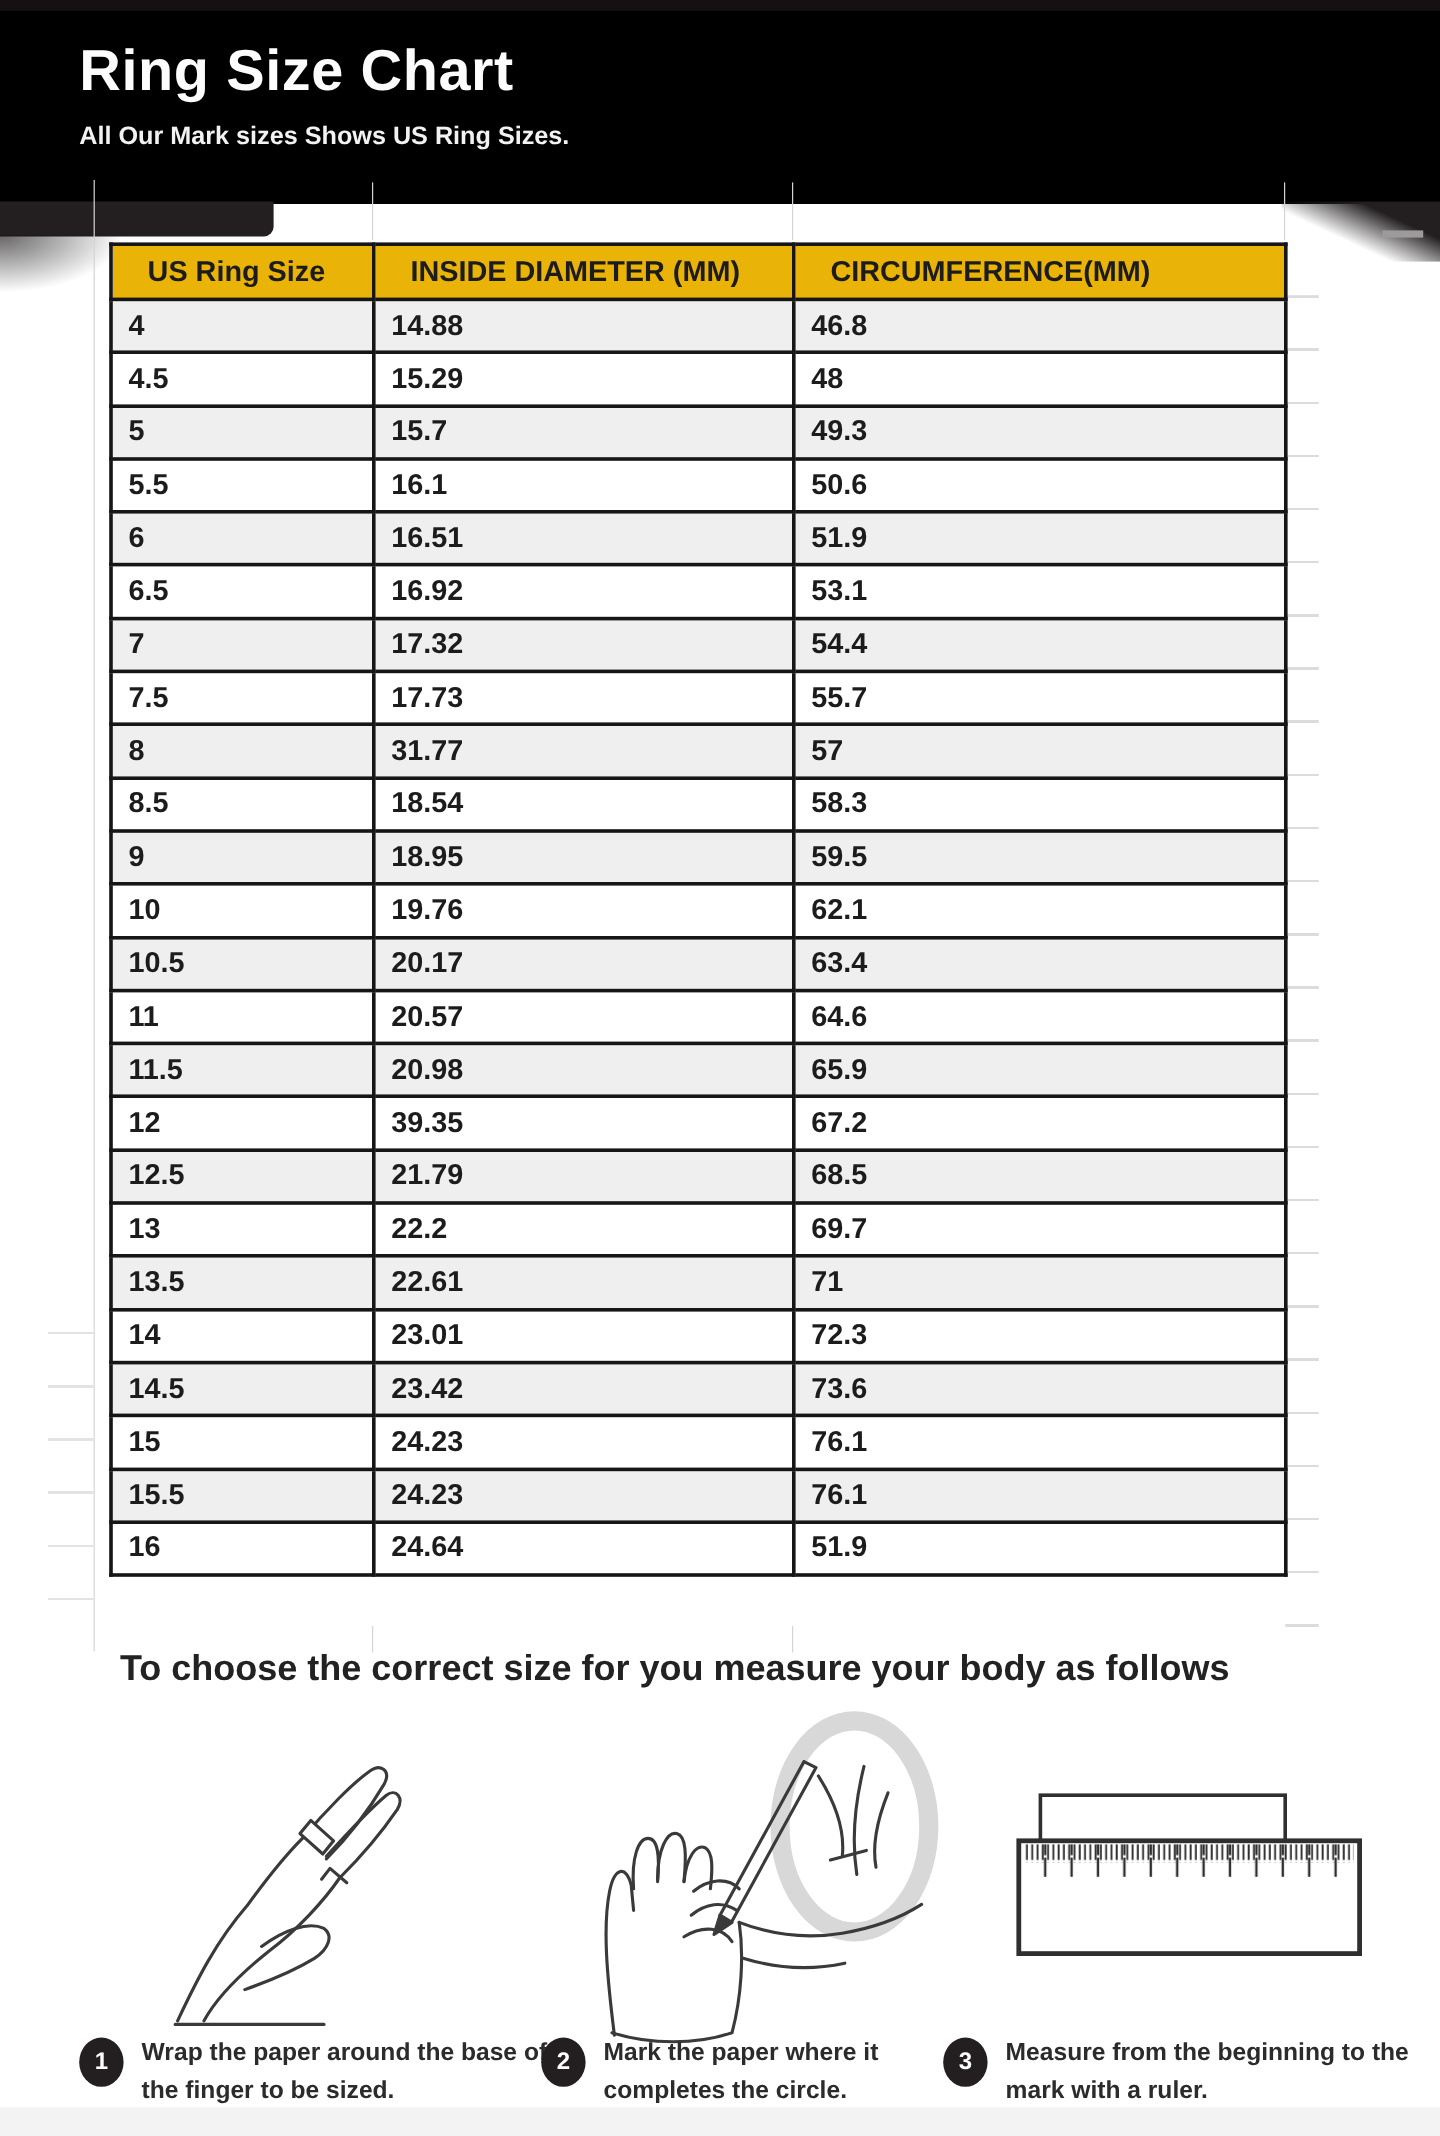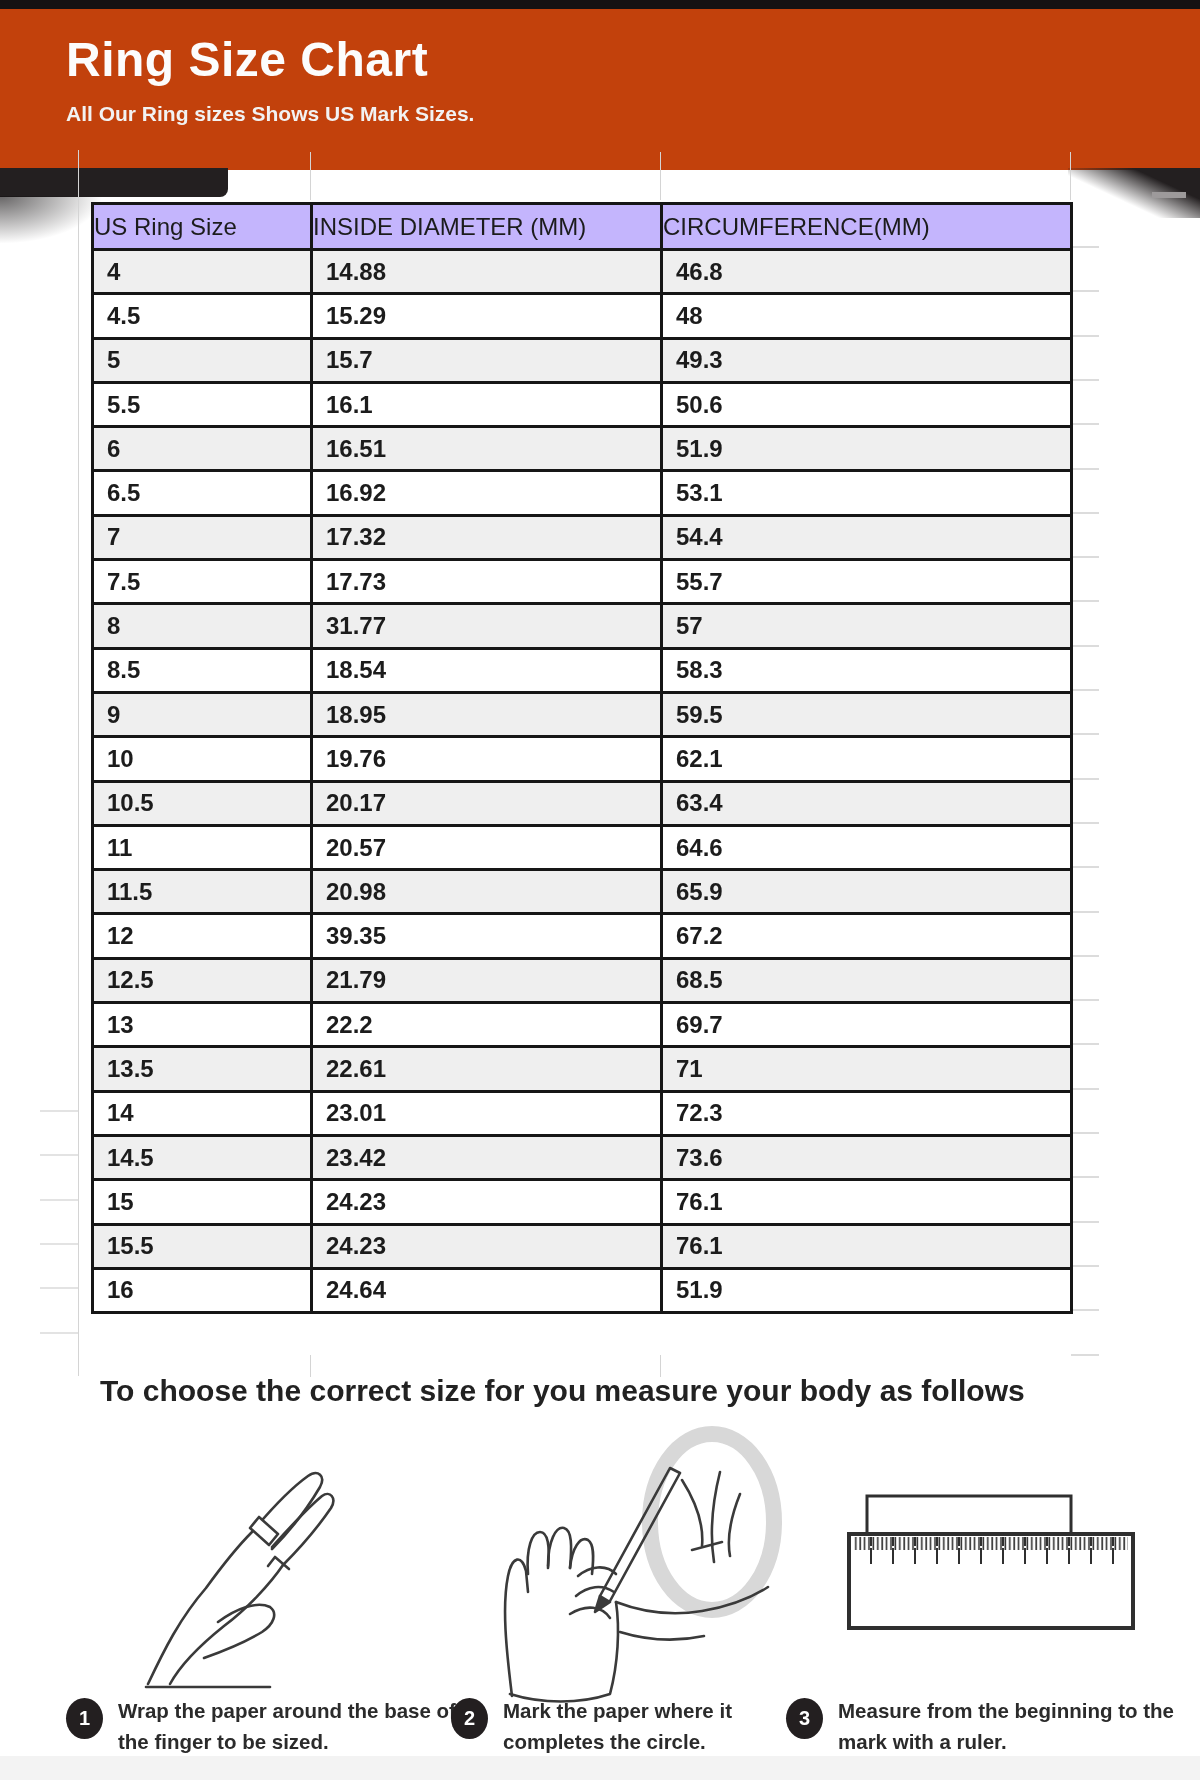--- a/index.html
+++ b/index.html
@@ -1,21 +1,21 @@
 <!DOCTYPE html>
 <html><head>
 <meta charset="utf-8">
 <style>
   * { margin:0; padding:0; box-sizing:border-box; }
   html,body { background:#ffffff; }
   body { font-family:"Liberation Sans","DejaVu Sans",sans-serif; }
   #page { position:relative; width:1200px; height:1780px; background:#ffffff; overflow:hidden; }
 
   
-  .banner { position:absolute; left:0; top:0; width:1200px; height:170px; background:#c2410c; }
+  .banner { position:absolute; left:0; top:0; width:1200px; height:170px; background:#000000; }
   .banner-topbar { position:absolute; left:0; top:0; width:1200px; height:9px; background:#151112; }
   .banner-tab-left { position:absolute; left:0; top:168px; width:228px; height:29px;
                      background:#231f20; border-bottom-right-radius:8px; }
   .banner-swoosh { position:absolute; left:0; top:196px; width:130px; height:62px;
                    background:radial-gradient(ellipse 150px 70px at 0% 0%, rgba(20,17,18,.65), rgba(20,17,18,0) 68%); }
   .banner-wedge-right { position:absolute; right:0; top:168px; width:132px; height:50px;
                    background:linear-gradient(205deg, #231f20 28%, rgba(35,31,32,0) 62%); }
   .banner-dash-right { position:absolute; left:1152px; top:192px; width:34px; height:6px; background:#9d9a9b; }
   .banner-title { position:absolute; left:66px; top:32px; color:#fcfcfc; font-size:48px;
                   font-weight:800; letter-spacing:.5px; }
@@ -32,21 +32,21 @@
   .ghost-h-right { position:absolute; left:1071px; top:246px; width:28px; height:1110px;
     background:repeating-linear-gradient(to bottom, #dcdcdc 0 2px, transparent 2px 44.3px); }
   .ghost-h-left { position:absolute; left:40px; top:1110px; width:38px; height:250px;
     background:repeating-linear-gradient(to bottom, #e3e3e3 0 2px, transparent 2px 44.3px); }
 
   
   table.size-chart { position:absolute; left:91px; top:202px; width:979px;
                      border-collapse:collapse; table-layout:fixed; }
   .size-chart th, .size-chart td { border:3px solid #161616; text-align:left;
                      color:#1c1c1c; overflow:hidden; white-space:nowrap; }
-  .size-chart th { height:46px; background:#c4b5fd; font-size:24px; font-weight:400; padding-left:0; }
+  .size-chart th { height:46px; background:#eab308; font-size:24px; font-weight:700; padding-left:29px; }
   .size-chart td { height:44.3px; font-size:24px; font-weight:800; padding-left:13px; }
   .size-chart tbody tr:nth-child(odd)  td { background:#efefef; }
   .size-chart tbody tr:nth-child(even) td { background:#ffffff; }
 
   
   .intro-text { position:absolute; left:100px; top:1374px; font-size:30px; font-weight:700; color:#222222; }
 
   
   .illus { position:absolute; }
   .illus svg { display:block; }
@@ -69,21 +69,21 @@
   .lineart { fill:none; stroke:#3a3a3a; stroke-width:2.6; stroke-linecap:round; stroke-linejoin:round; }
 </style>
 </head>
 <body>
 
 <div id="page">
 
   <div class="banner">
     <div class="banner-topbar"></div>
     <div class="banner-title">Ring Size Chart</div>
-    <div class="banner-subtitle">All Our Ring sizes Shows US Mark Sizes.</div>
+    <div class="banner-subtitle">All Our Mark sizes Shows US Ring Sizes.</div>
   </div>
   <div class="banner-tab-left"></div>
   <div class="banner-swoosh"></div>
   <div class="banner-wedge-right"></div>
   <div class="banner-dash-right"></div>
 
   <div class="ghost-v gv-left"></div>
   <div class="ghost-v gv-c1"></div>
   <div class="ghost-v gv-c2"></div>
   <div class="ghost-v gv-c3"></div>

